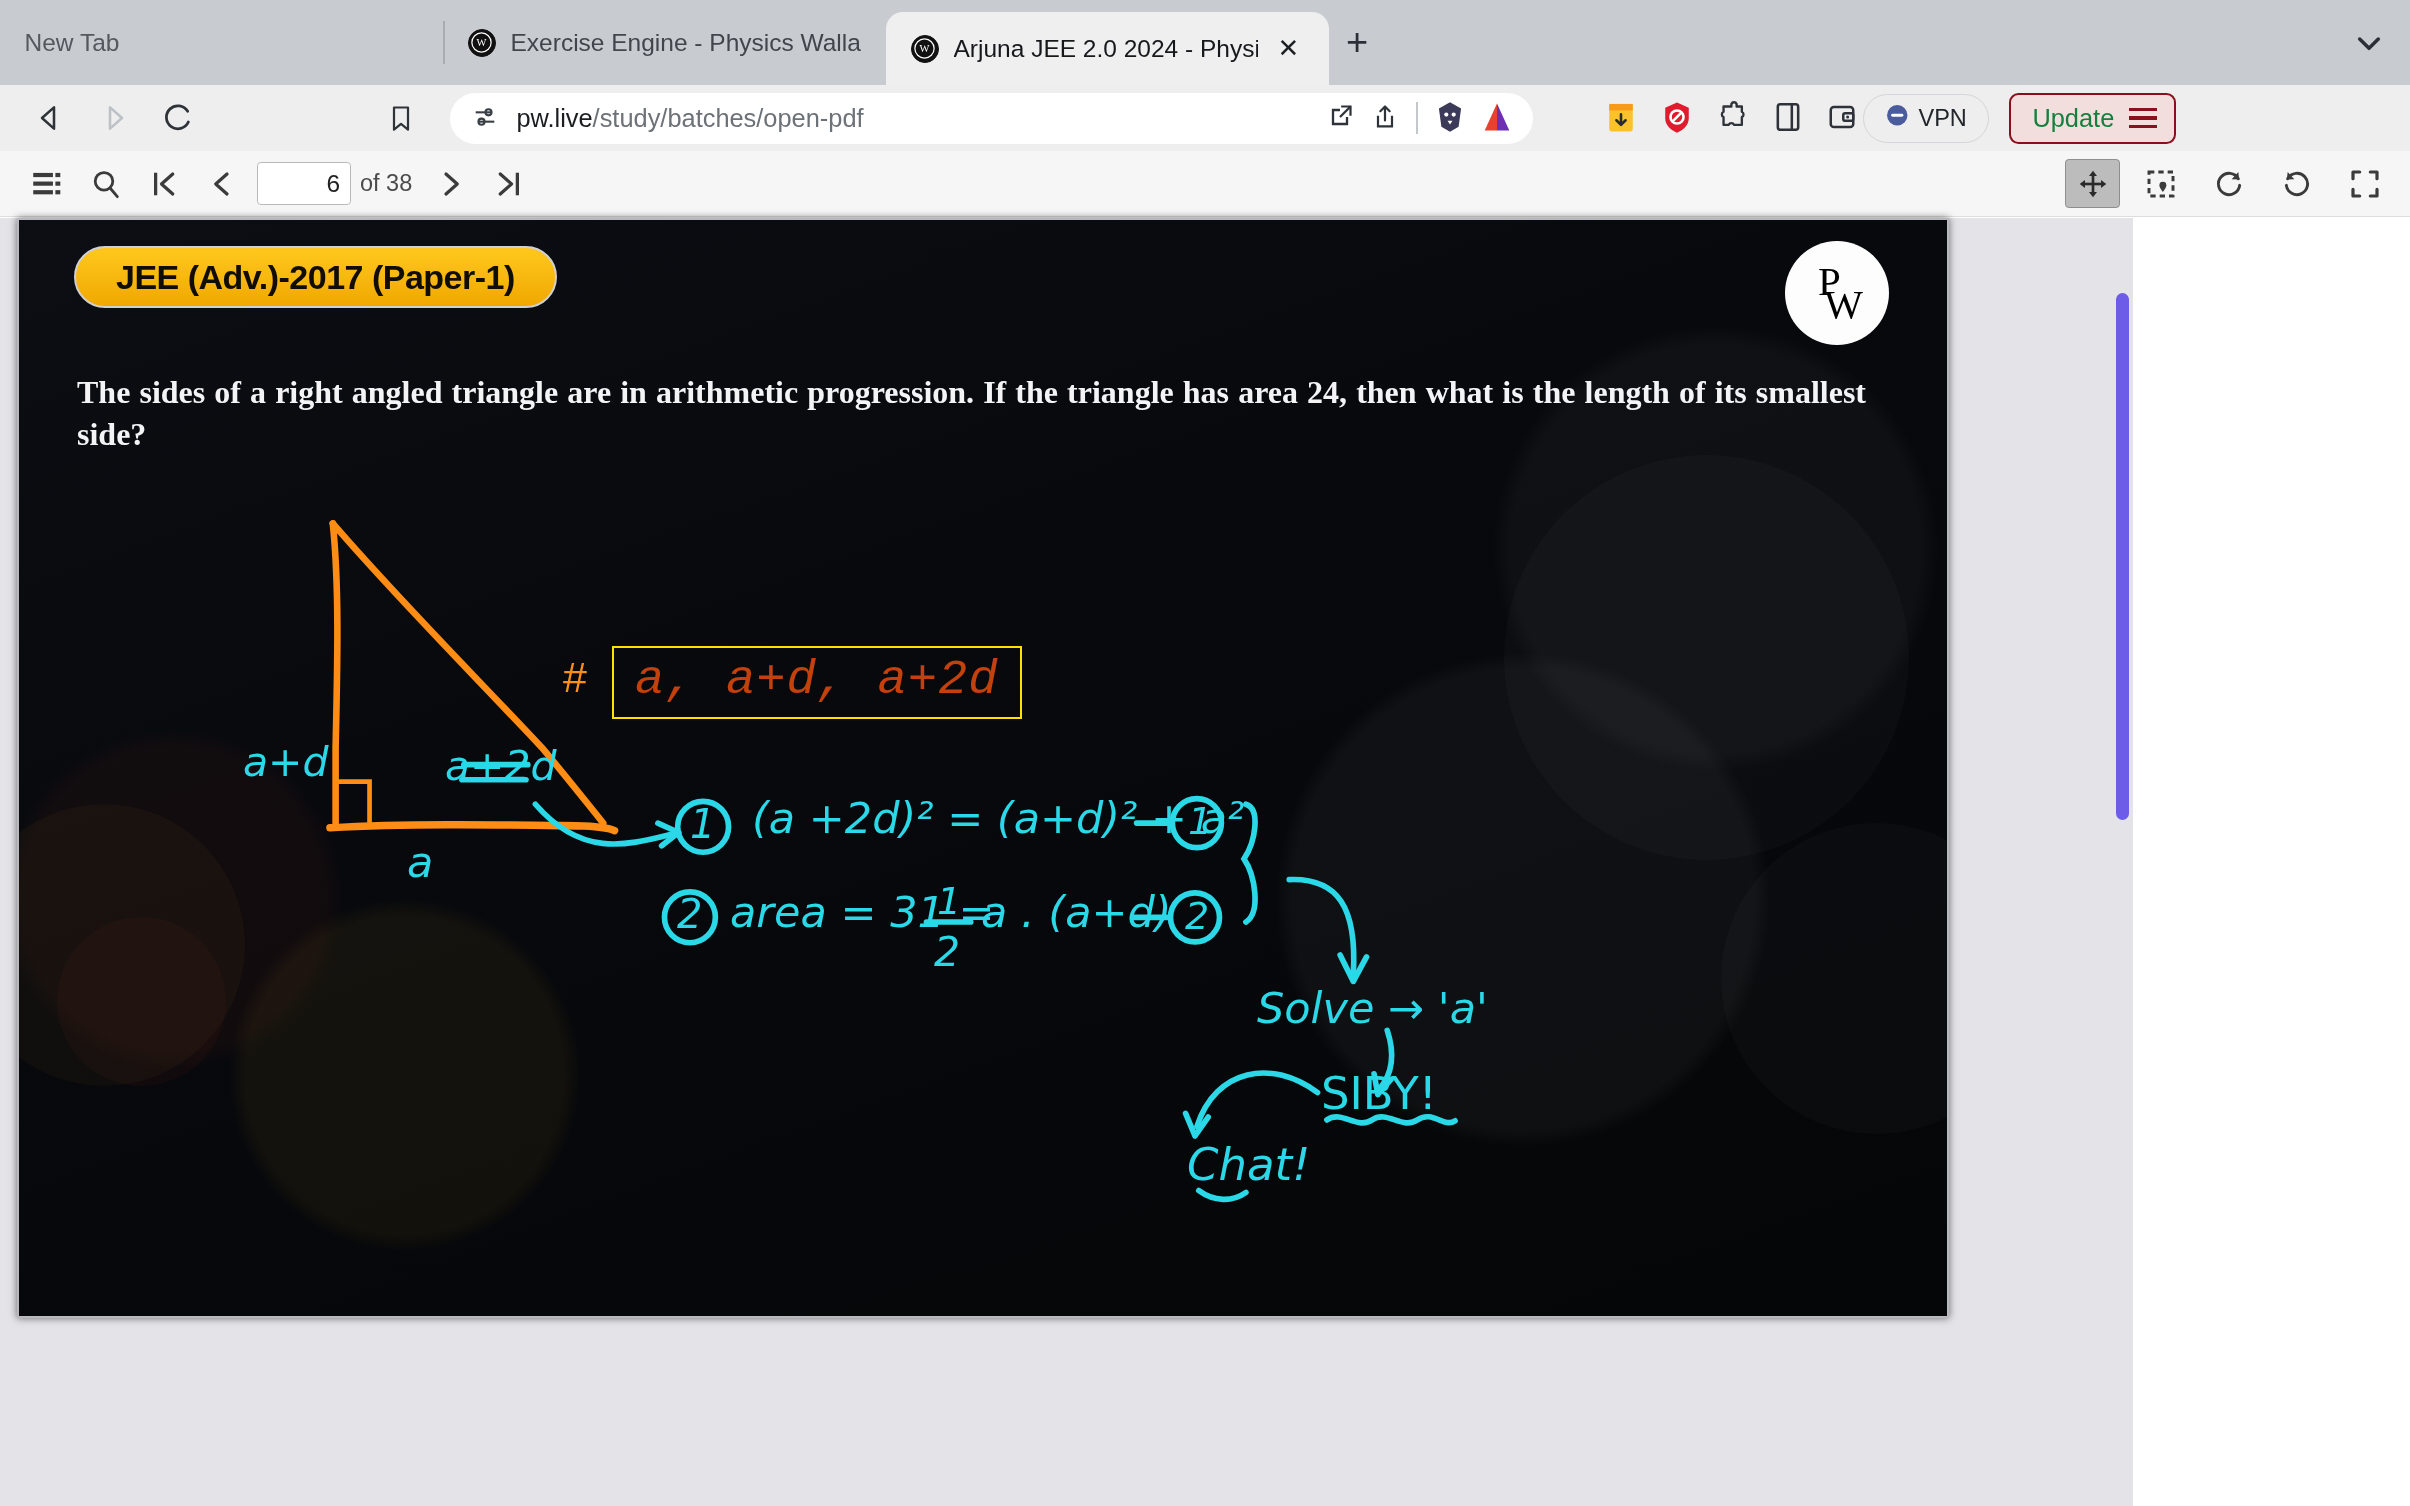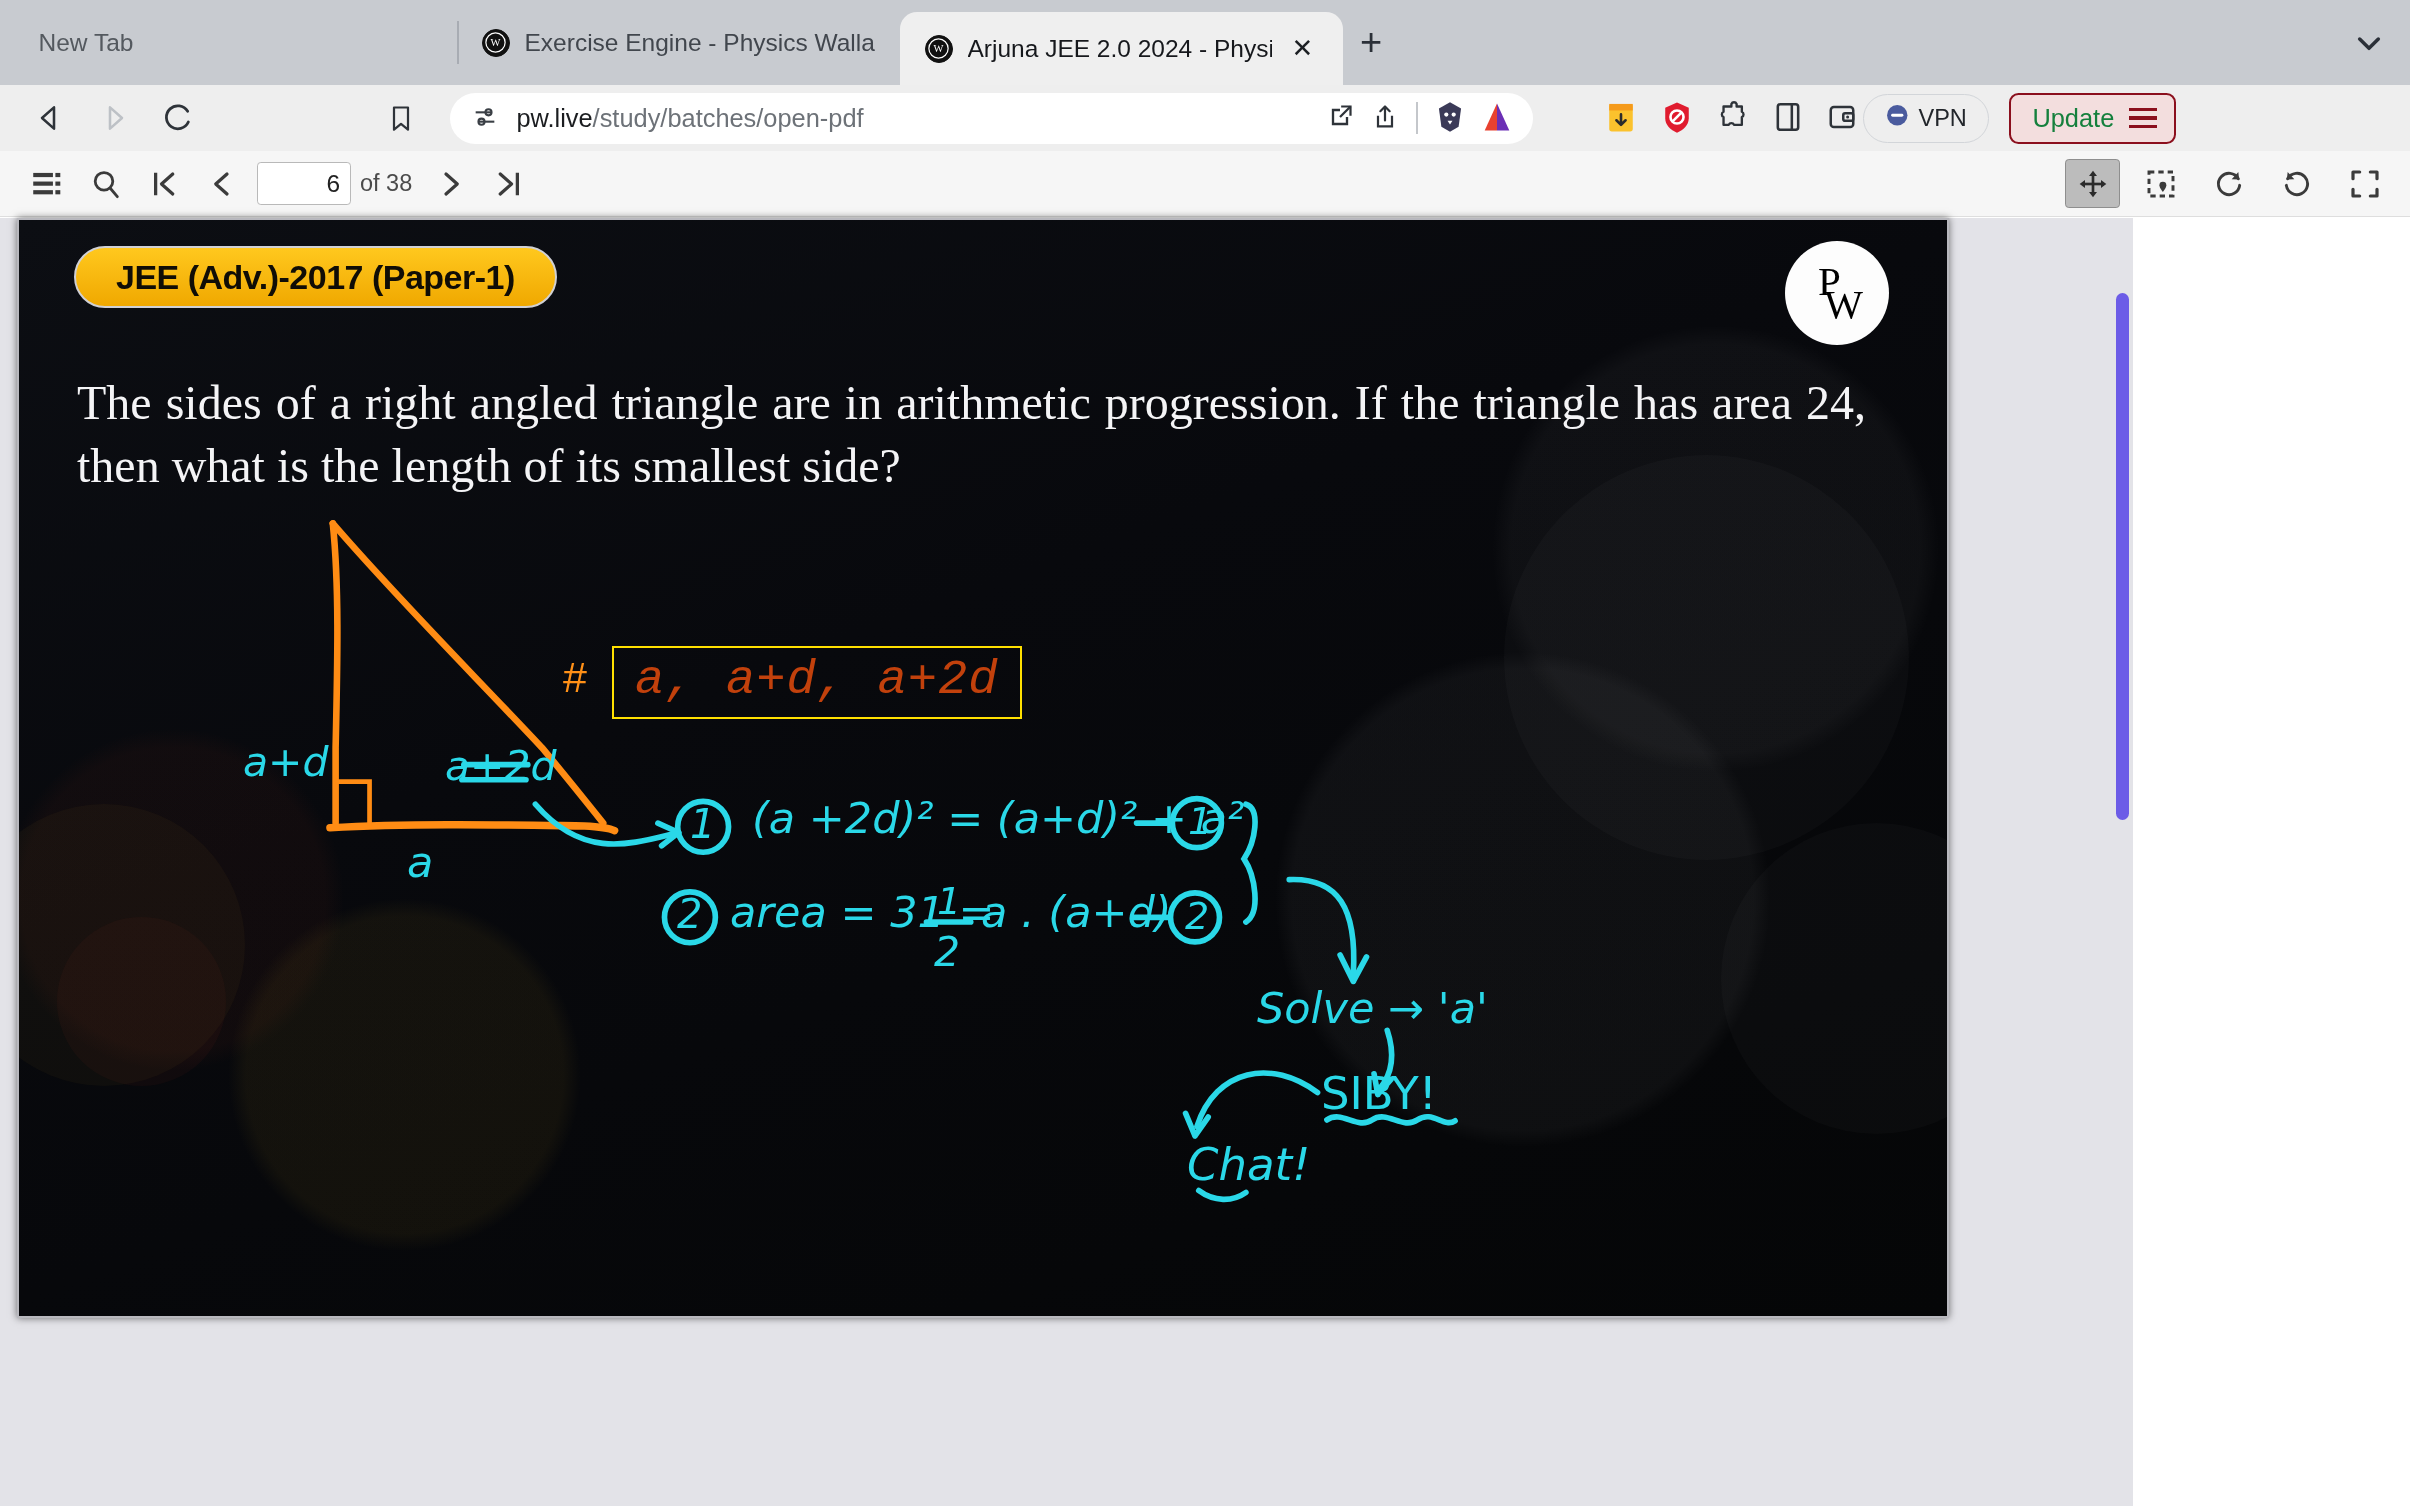--- a/index.html
+++ b/index.html
@@ -19,21 +19,21 @@
   }
   .tab {
     height: 85px;
     display: flex; align-items: center;
     padding: 0 24.5px;
     font-size: 24.5px;
     color: #3a3f45;
     position: relative;
     gap: 15px;
   }
-  .tab-newtab { width: 443px; color: #54595f; margin-left: 14px; }
+  .tab-newtab { width: 443px; color: #54595f; }
   .tab-sep {
     position: absolute; left: 0; top: 21px;
     width: 1.9px; height: 43px; background: #a8acb3;
   }
   .tab-mid { width: 443px; color: #41464d; }
   .tab-active {
     width: 443px;
     background: #efefef;
     border-radius: 17px 17px 0 0;
     color: #16181c;
@@ -208,22 +208,22 @@
     font-family: "Liberation Serif", serif;
     color: #000; font-size: 41px; line-height: .8;
   }
   .pwlogo .pwi { display:flex; flex-direction:column; align-items:center; }
   .pwlogo .pwi span:first-child { margin-left:-15px; }
   .pwlogo .pwi span:last-child { margin-top:-9.4px; margin-left:13px; }
   .qtext {
     position: absolute; left: 58px; top: 151px;
     width: 1789px;
     font-family: "Liberation Serif", serif;
-    font-weight: normal;
-    font-size: 48px; line-height: 1.32;
+    font-weight: bold;
+    font-size: 32px; line-height: 1.32;
     color: #f4f4f6;
     text-align: justify;
   }
   .ink {
     position: absolute; inset: 0;
     pointer-events: none;
   }
   .hand {
     position: absolute;
     font-family: "DejaVu Sans", sans-serif;

